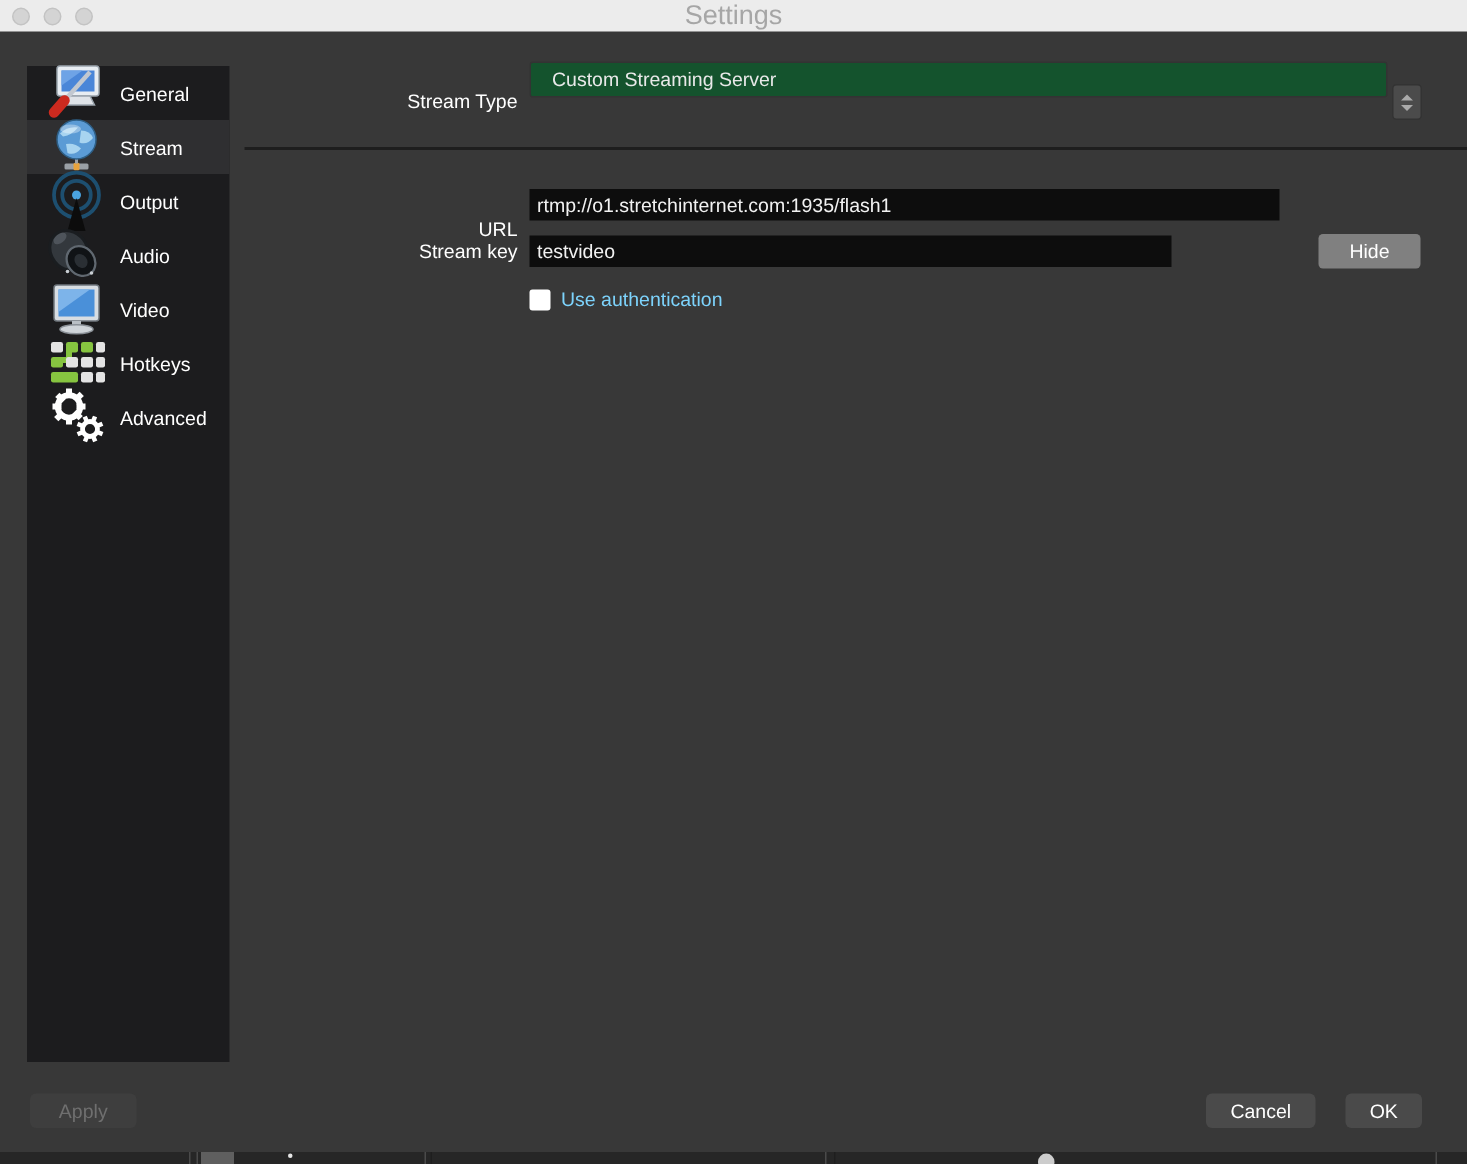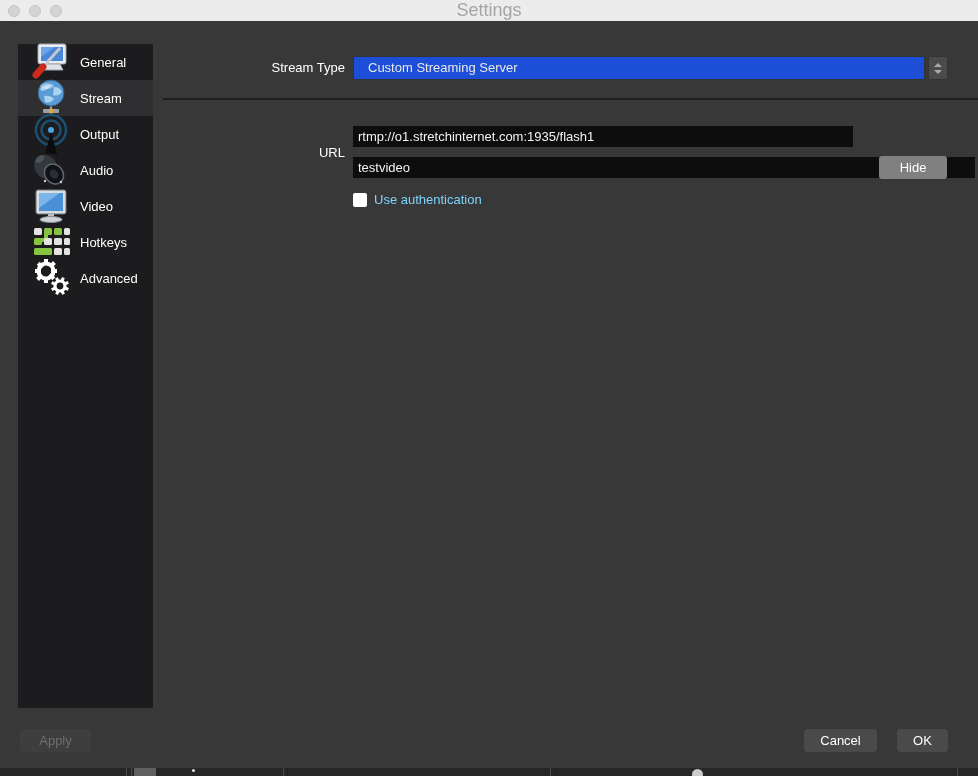--- a/index.html
+++ b/index.html
@@ -19,36 +19,36 @@
   .sidebar{position:absolute;left:18px;top:44px;width:135px;height:664px;background:#1c1c1e;}
   .side-item{position:relative;height:36px;display:flex;align-items:center;
       padding-left:12px;cursor:default;}
   .side-item.selected{background:#2f2f31;}
   .side-icon{width:42px;height:42px;flex:0 0 42px;display:flex;align-items:center;justify-content:center;}
   .side-label{margin-left:8px;color:#ffffff;font-size:13px;}
 
   
   .field-label{position:absolute;left:160px;width:185px;text-align:right;
       color:#ffffff;font-size:13px;}
-  .combo{position:absolute;left:353px;top:56px;width:572px;height:24px;background:#1d4ed8;
+  .combo{position:absolute;left:353px;top:41px;width:572px;height:24px;background:#14532d;
       border:1px solid #333;border-radius:2px;color:#e9e9e9;font-size:13px;
       line-height:22px;padding-left:14px;}
   .combo-spin{position:absolute;left:928px;top:56px;width:20px;height:24px;background:#4b4b4b;
       border:1px solid #333;border-radius:3px;display:flex;flex-direction:column;
       align-items:center;justify-content:center;gap:3px;}
   .chev-up{width:0;height:0;border-left:4px solid transparent;border-right:4px solid transparent;
       border-bottom:4px solid #aaa;}
   .chev-down{width:0;height:0;border-left:4px solid transparent;border-right:4px solid transparent;
       border-top:4px solid #aaa;}
   .separator{position:absolute;left:163px;top:98px;right:0;height:2px;background:#1e1e1e;}
 
   .text-input{position:absolute;height:21px;background:#0d0d0d;border:none;outline:none;
       color:#f2f2f2;font-size:13px;padding:0 5px;font-family:"Liberation Sans","DejaVu Sans",sans-serif;}
   #url-input{left:353px;top:126px;width:500px;}
-  #key-input{left:353px;top:157px;width:622px;}
+  #key-input{left:353px;top:157px;width:428px;}
   .hide-btn{position:absolute;left:879px;top:156px;width:68px;height:23px;background:#808080;
       border:none;border-radius:3px;color:#ffffff;font-size:13px;}
 
   .checkbox{position:absolute;left:353px;top:193px;width:14px;height:14px;background:#ffffff;
       border-radius:2px;}
   .checkbox-label{position:absolute;left:374px;top:192px;color:#7dd3fc;font-size:13px;line-height:16px;}
 
   
   .btn{position:absolute;height:23px;border:none;border-radius:4px;font-size:13px;}
   .btn.apply{left:20px;top:729px;width:71px;background:#3e3e3e;color:#6f6f6f;}
@@ -204,20 +204,21 @@
   <div class="combo-spin">
     <span class="chev-up"></span>
     <span class="chev-down"></span>
   </div>
 
   <div class="separator"></div>
 
   <div class="field-label" style="top:142px;line-height:21px;">URL</div>
   <input id="url-input" class="text-input" type="text" value="rtmp://o1.stretchinternet.com:1935/flash1" style="">
 
+  <div class="field-label" style="top:157px;line-height:21px;">Stream key</div>
   <input id="key-input" class="text-input" type="text" value="testvideo" style="">
   <button class="hide-btn">Hide</button>
 
   <div class="checkbox"></div>
   <div class="checkbox-label">Use authentication</div>
 
   <button class="btn apply" disabled="">Apply</button>
   <button class="btn cancel">Cancel</button>
   <button class="btn ok">OK</button>
 

